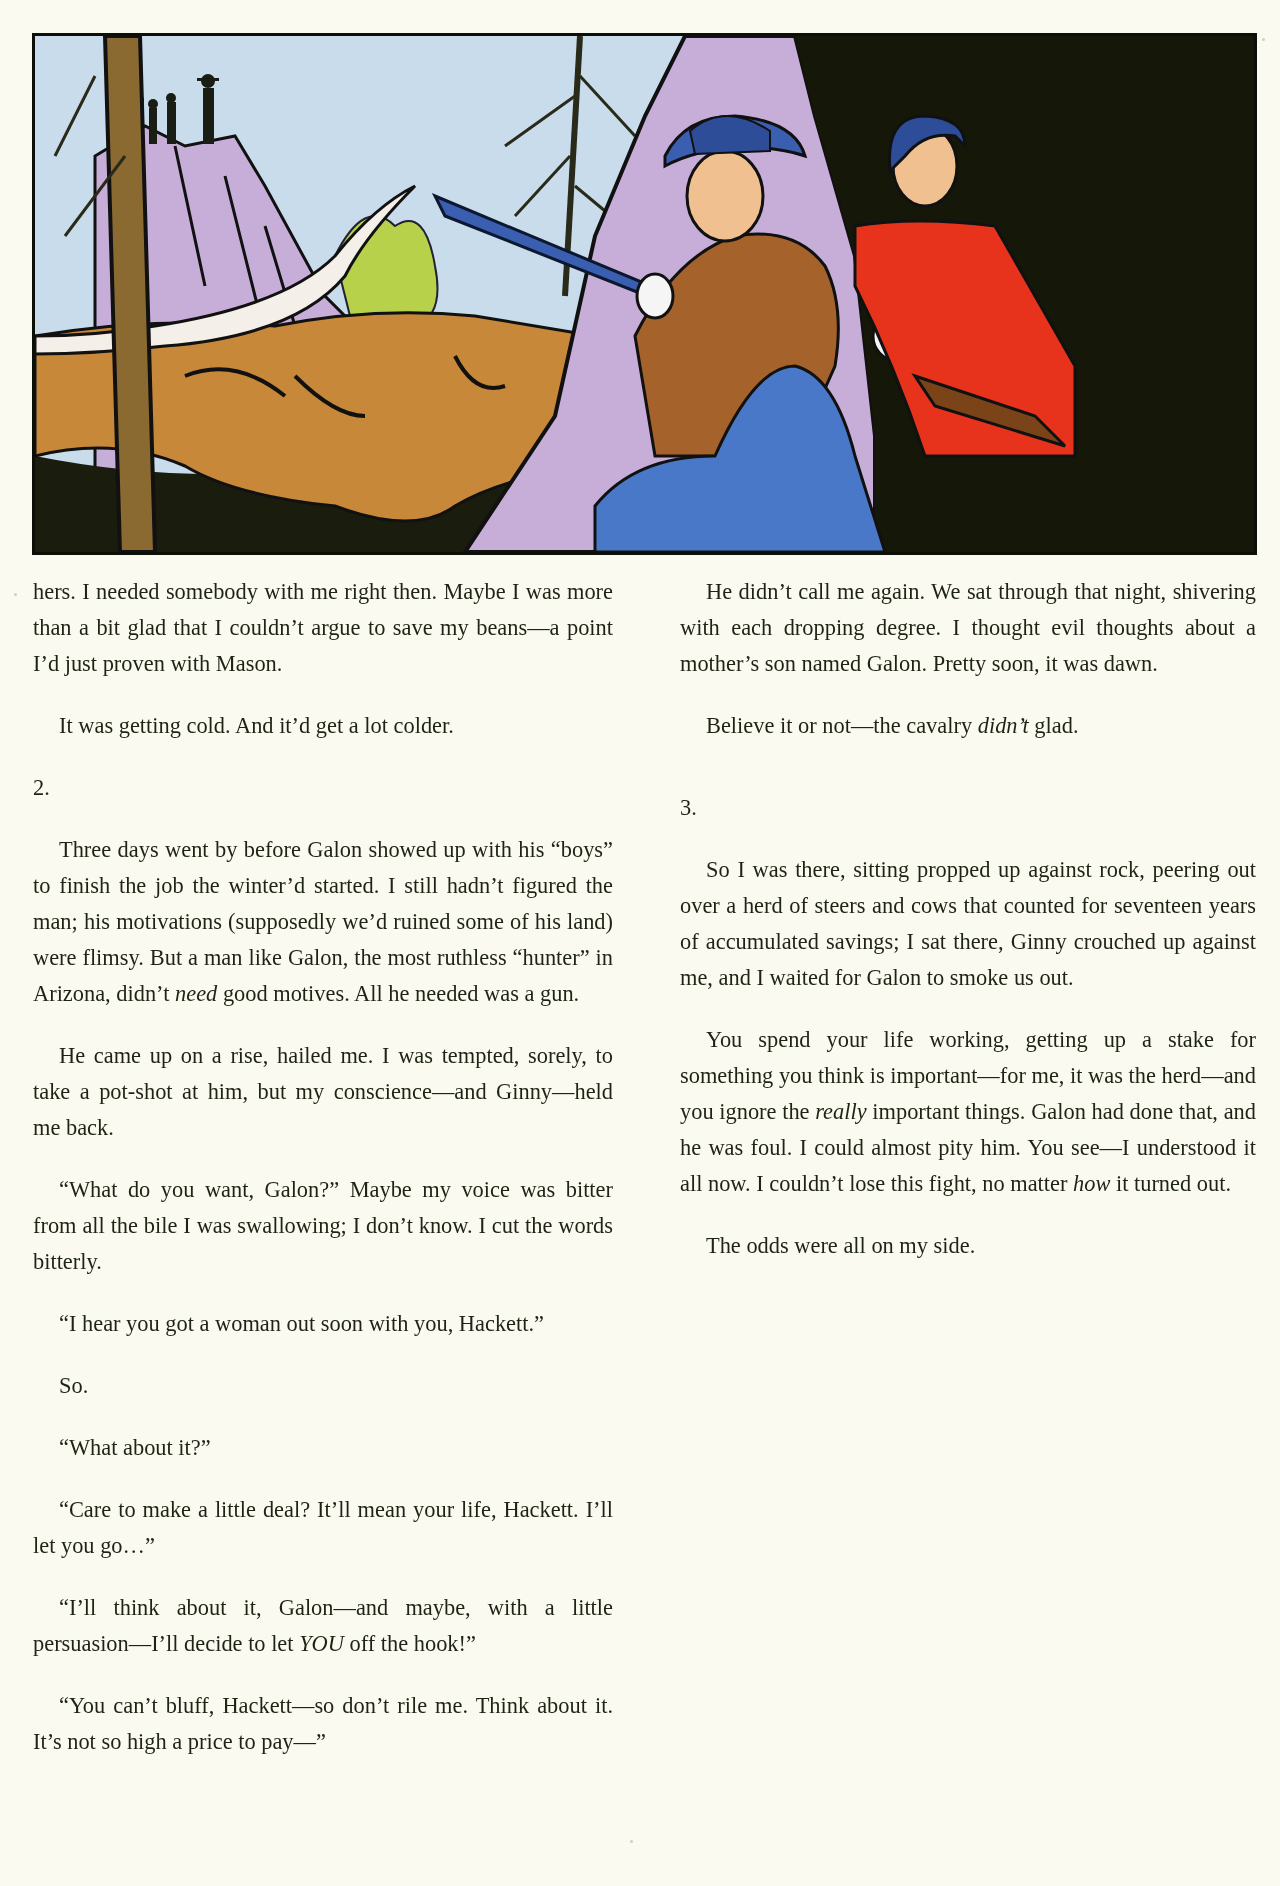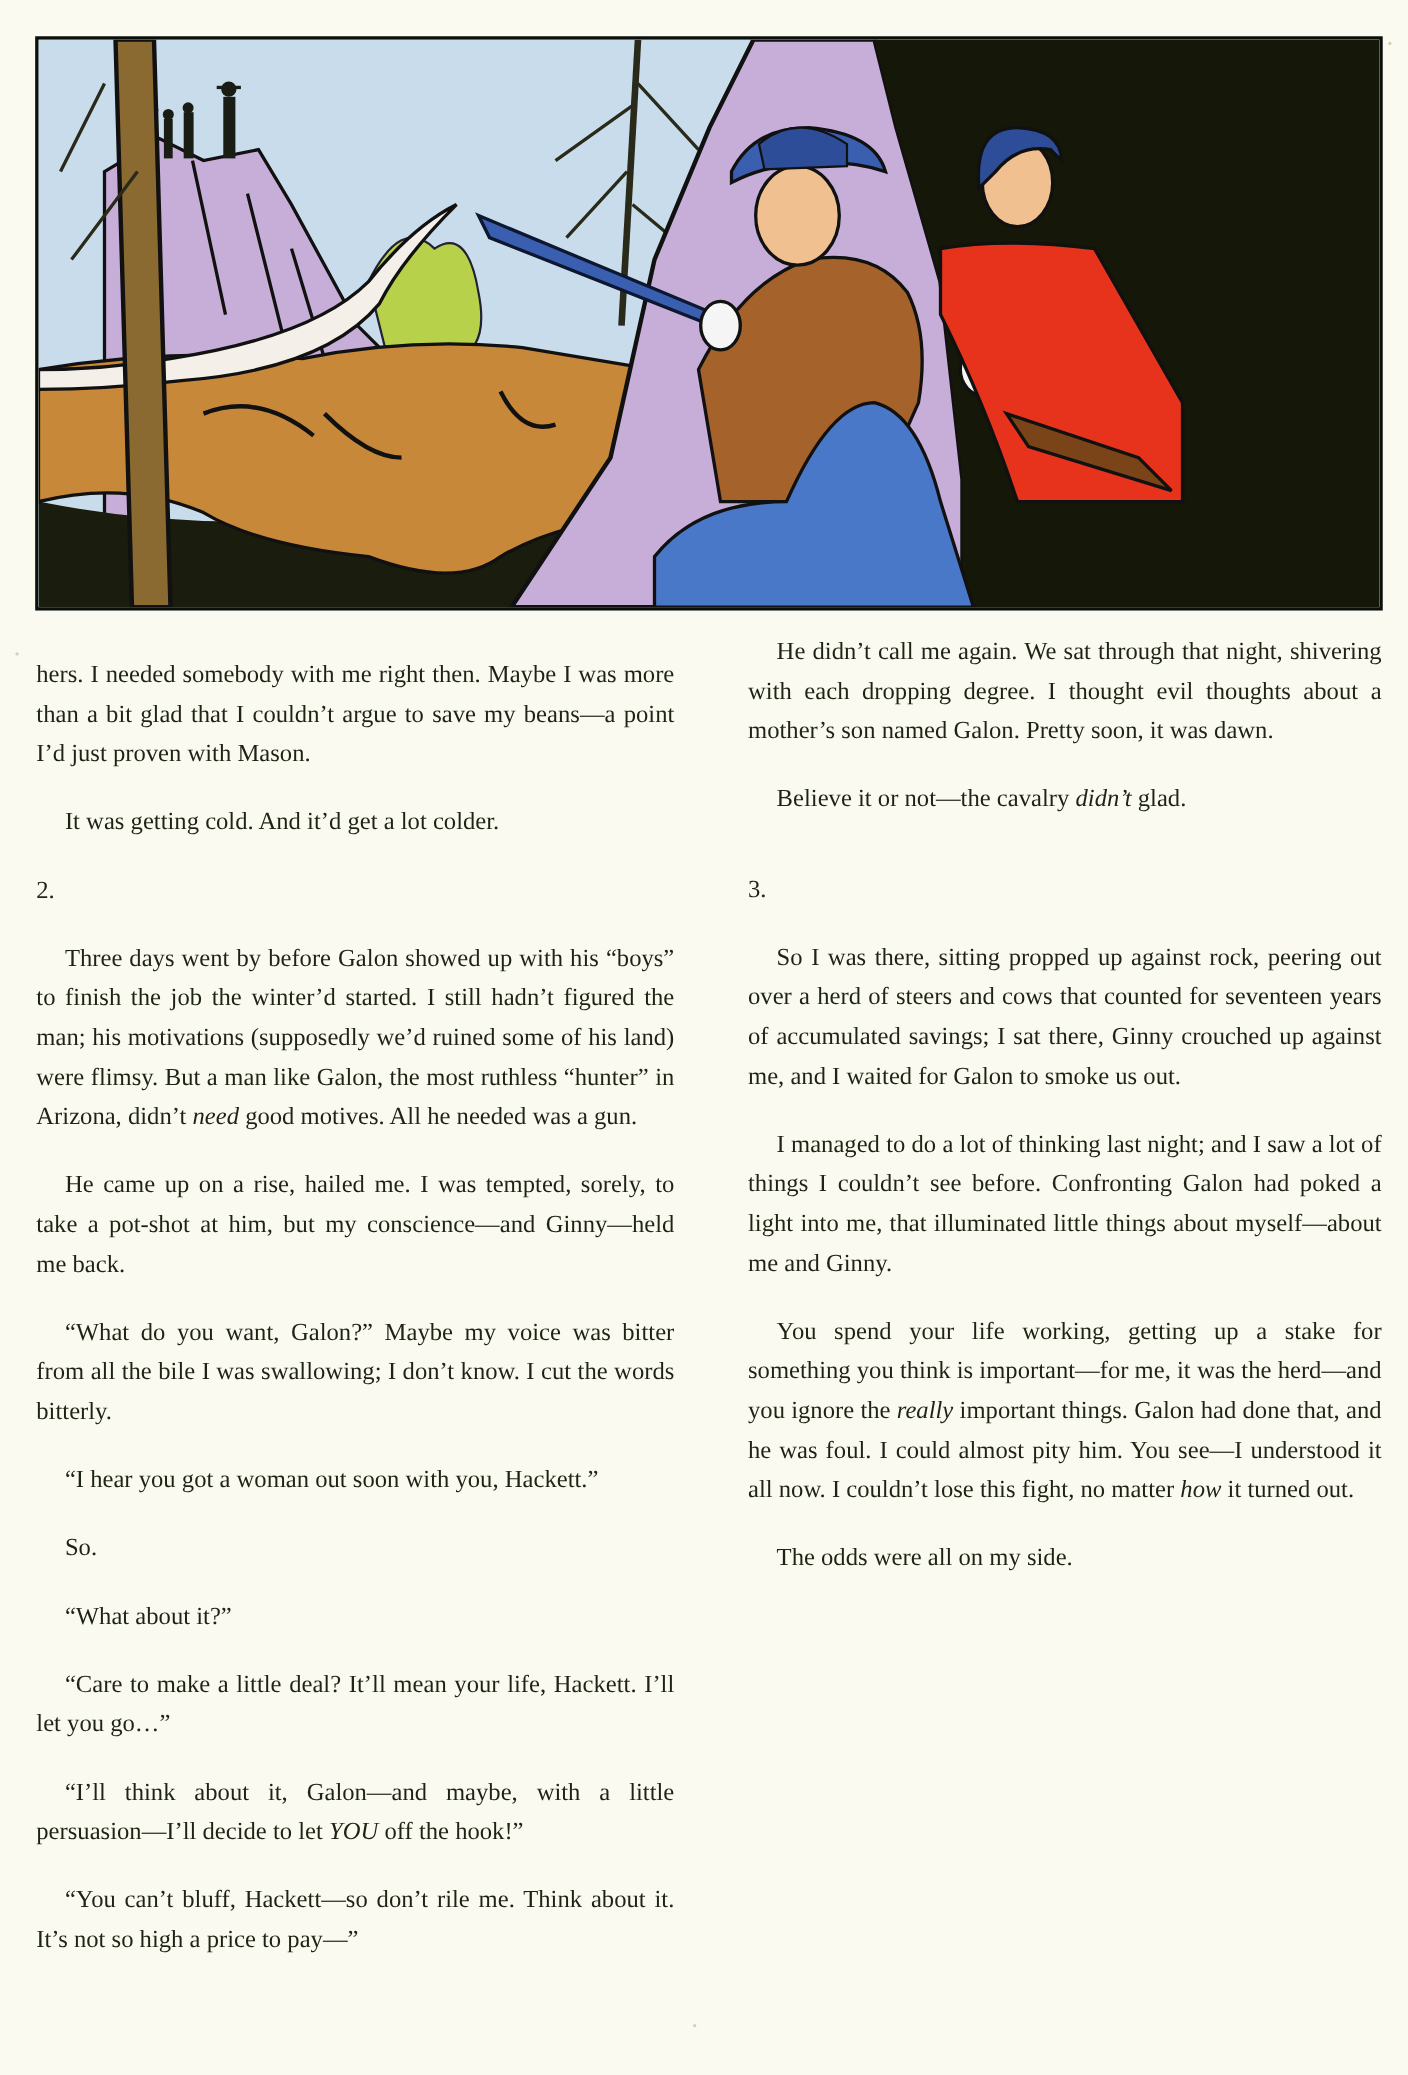--- a/index.html
+++ b/index.html
@@ -17,21 +17,21 @@
     border: 3px solid #0c0f08; overflow: hidden; background: #c9dcec;
   }
   .panel svg { display: block; width: 100%; height: 100%; }
   
   .col {
     position: absolute; top: 574px;
     font-size: 22.4px; line-height: 36px;
     text-align: justify; text-align-last: left;
     hyphens: manual;
   }
-  .col.left { left: 33px; width: 580px; margin-top: 21px; }
+  .col.left { left: 33px; width: 580px; }
   .col.right { left: 680px; width: 576px; }
   .col p { margin: 0 0 26px 0; text-indent: 26px; }
   .col p.noindent { text-indent: 0; }
   .section-num {
     text-align: center; margin: 32px 0 34px 0; text-indent: 0 !important;
   }
   em { font-style: italic; }
   .spec { position: absolute; width: 3px; height: 3px; border-radius: 50%; background: #b9b39a; opacity: .6; }
 </style>
 </head>
@@ -116,21 +116,20 @@
     <p>“You can’t bluff, Hackett—so don’t rile me. Think about it. It’s not so high a price to pay—”</p>
   </div>
 
   <div class="col right">
     <p>He didn’t call me again. We sat through that night, shivering with each dropping degree. I thought evil thoughts about a mother’s son named Galon. Pretty soon, it was dawn.</p>
     <p><span>Believe it or not—the cavalry </span><em>didn’t</em><span> glad.</span></p>
 
     <p class="section-num" style="margin-top:46px;">3.</p>
 
     <p>So I was there, sitting propped up against rock, peering out over a herd of steers and cows that count­ed for seventeen years of accumulated savings; I sat there, Ginny crouched up against me, and I waited for Galon to smoke us out.</p>
-    <p>I managed to do a lot of thinking last night; and I saw a lot of things I couldn’t see before. Confronting Galon had poked a light into me, that illuminated lit­tle things about myself—about me and Ginny.</p>
     <p><span>You spend your life working, getting up a stake for something you think is important—for me, it was the herd—and you ignore the </span><em>really</em><span> important things. Galon had done that, and he was foul. I could almost pity him. You see—I understood it all now. I couldn’t lose this fight, no matter </span><em>how</em><span> it turned out.</span></p>
     <p>The odds were all on my side.</p>
   </div>
 
   <span class="spec" style="left:14px;top:593px;"></span>
   <span class="spec" style="left:630px;top:1840px;"></span>
   <span class="spec" style="left:1262px;top:38px;"></span>
 </div>
 
 </body></html>

